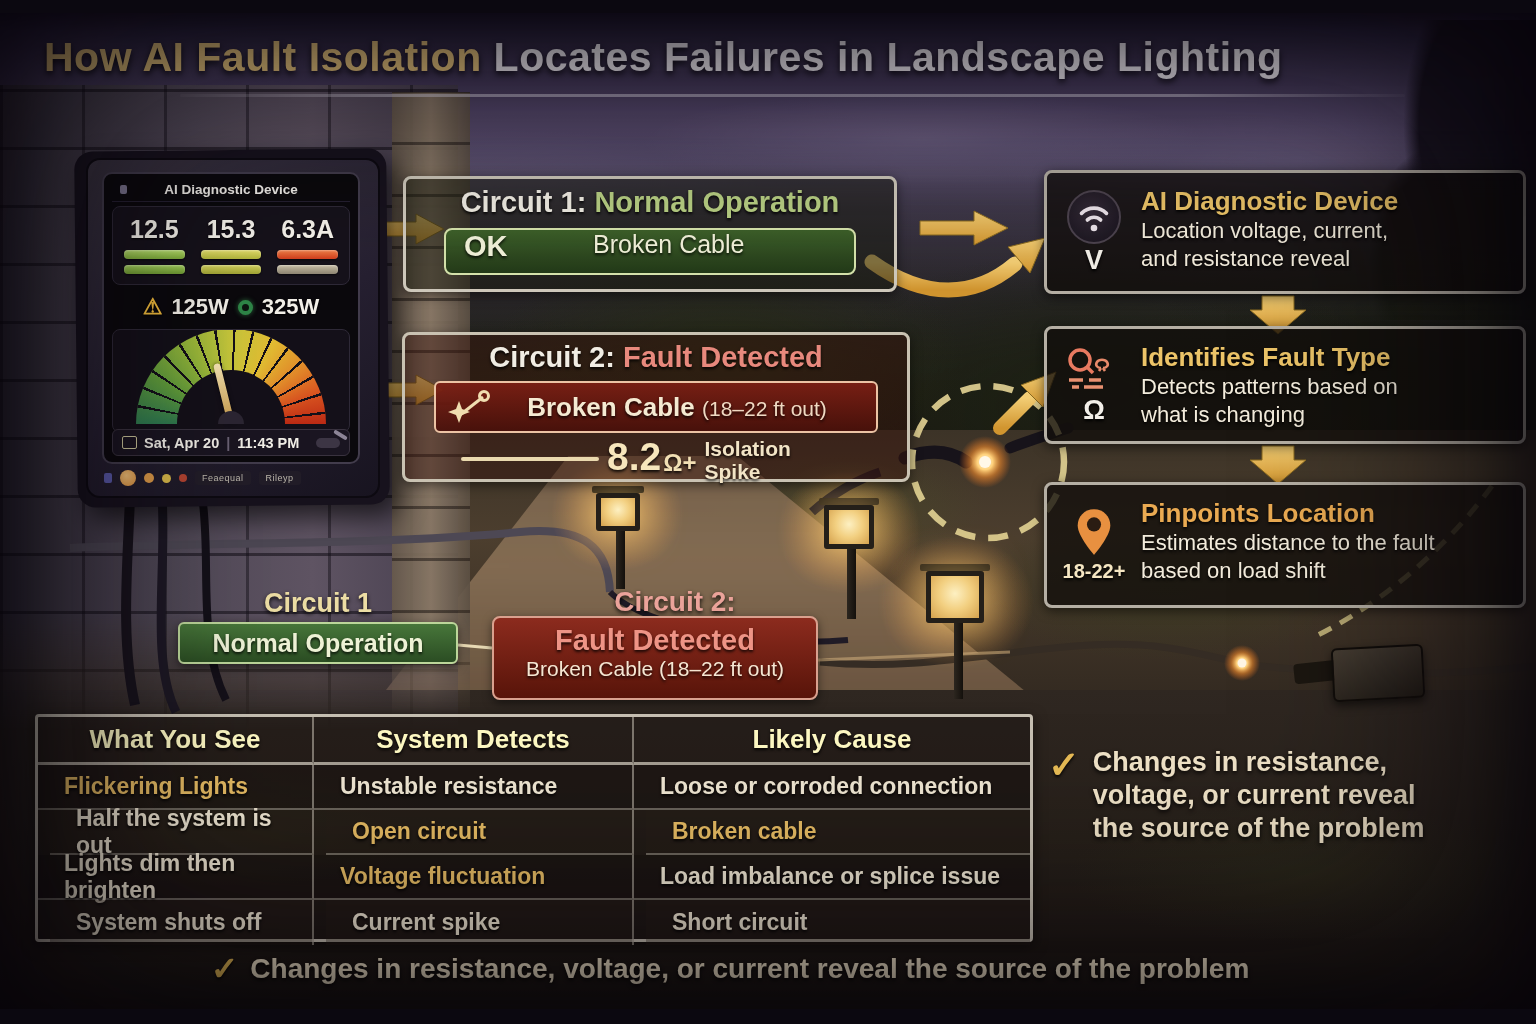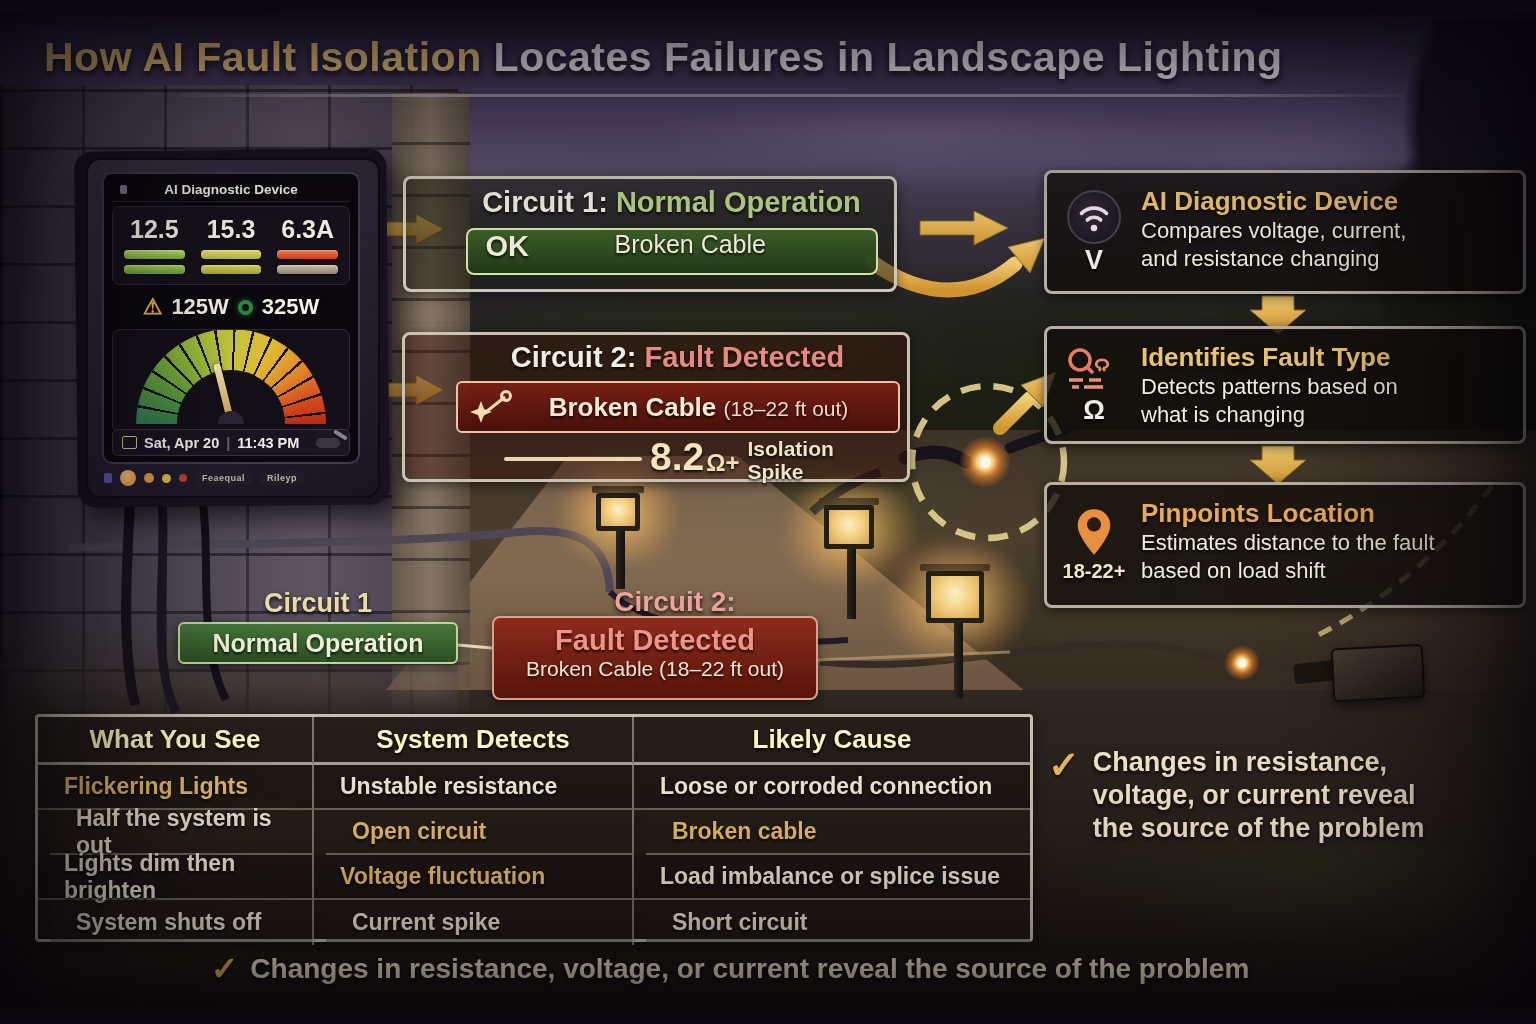--- a/index.html
+++ b/index.html
@@ -122,31 +122,31 @@
   .hub { position:absolute; left:50%; bottom:8px; transform:translateX(-50%); width:26px; height:13px;
     background:#2c2633; border-radius:13px 13px 0 0; z-index:3; }
   .scr-foot { position:absolute; left:8px; right:8px; bottom:6px; height:27px; background:#1a1521;
     border:1px solid #39323f; border-radius:6px; display:flex; align-items:center; padding:0 9px; gap:7px;
     color:#f2efe8; font-size:14.5px; font-weight:bold; }
   .cal-ico { width:15px; height:13px; border:1.5px solid #c9c49a; border-radius:2px; }
   .scr-sep { color:#6a6274; }
   .toggle-ico { margin-left:auto; width:24px; height:10px; background:#3c3544; border-radius:5px; position:relative; }
   .toggle-ico::after { content:""; position:absolute; right:-8px; top:-5px; width:15px; height:4px;
     background:#8c8496; border-radius:2px; transform:rotate(32deg); }
-  .device-leds { left:104px; top:470px; z-index:11; display:flex; align-items:center; gap:8px;font-weight:bold; }
+  .device-leds { left:104px; top:470px; z-index:11; display:flex; align-items:center; gap:8px; }
   .led { border-radius:50%; }
   .led-sq { width:8px; height:10px; background:#5a5aa8; border-radius:2px; }
   .led1 { width:16px; height:16px; background:radial-gradient(circle at 40% 35%,#f3c27a,#d98f3c); }
   .led2 { width:10px; height:10px; background:#dd9a48; }
   .led3 { width:9px; height:9px; background:#d8b84a; }
   .led4 { width:8px; height:8px; background:#b44432; }
   .led-label { font-size:9px; color:#bdb8ac; background:#221d28; padding:2px 7px; border-radius:3px; letter-spacing:.5px; }
 
   
-  .panel { z-index:10; border-radius:8px; box-shadow:0 3px 12px rgba(0,0,0,.5);padding-left:43px; }
+  .panel { z-index:10; border-radius:8px; box-shadow:0 3px 12px rgba(0,0,0,.5); }
   .c1-panel { left:403px; top:176px; width:494px; height:116px; border:3px solid #cfc9bc;
     background:rgba(24,26,15,.52); }
   .c1-title { margin-top:7px; text-align:center; font-size:29px; font-weight:bold;
     text-shadow:0 2px 3px rgba(0,0,0,.85); }
   .c1-title .w { color:#f1ede4; } .c1-title .g { color:#b9d084; }
   .c1-pill { margin:9px auto 0; width:412px; height:47px; display:flex; align-items:flex-start;
     background:linear-gradient(180deg, rgba(62,99,42,.94), rgba(35,59,24,.94));
     border:2px solid #d6e3ac; border-radius:8px; color:#f2f2da; text-shadow:0 2px 3px rgba(0,0,0,.8); }
   .c1-ok { font-size:29px; font-weight:bold; margin-left:18px; }
   .c1-lab { flex:1; text-align:center; font-size:25px; margin-right:24px; }
@@ -417,22 +417,22 @@
         <svg width="44" height="40" viewBox="0 0 60 54">
           <path d="M13 22 a24 24 0 0 1 34 0" stroke="#ece4ea" fill="none" stroke-width="5" stroke-linecap="round"></path>
           <path d="M21 31 a13 13 0 0 1 18 0" stroke="#ece4ea" fill="none" stroke-width="5" stroke-linecap="round"></path>
           <circle cx="30" cy="42" r="4.5" fill="#ece4ea"></circle>
         </svg>
       </div>
       <span class="icon-letter">V</span>
     </div>
     <div>
       <div class="step-title">AI Diagnostic Device</div>
-      <div class="step-line">Compares voltage, current,</div>
-      <div class="step-line">and resistance changing</div>
+      <div class="step-line">Location voltage, current,</div>
+      <div class="step-line">and resistance reveal</div>
     </div>
   </div>
 
   <div class="abs step step2">
     <div class="step-icon-col">
       <svg width="62" height="48" viewBox="0 0 62 48">
         <circle cx="17" cy="14" r="10" stroke="#e87a60" stroke-width="3.5" fill="none"></circle>
         <line x1="24" y1="21" x2="30" y2="27" stroke="#e87a60" stroke-width="3.5"></line>
         <path d="M38 22 c-4 0 -6 -3 -4 -6 c2 -3 8 -3 10 0 c2 3 0 6 -4 6 m-2 0 l-2 3 m4 -3 l2 3" stroke="#e88a6a" stroke-width="2.6" fill="none"></path>
         <line x1="6" y1="34" x2="20" y2="34" stroke="#e89070" stroke-width="3.5"></line>

